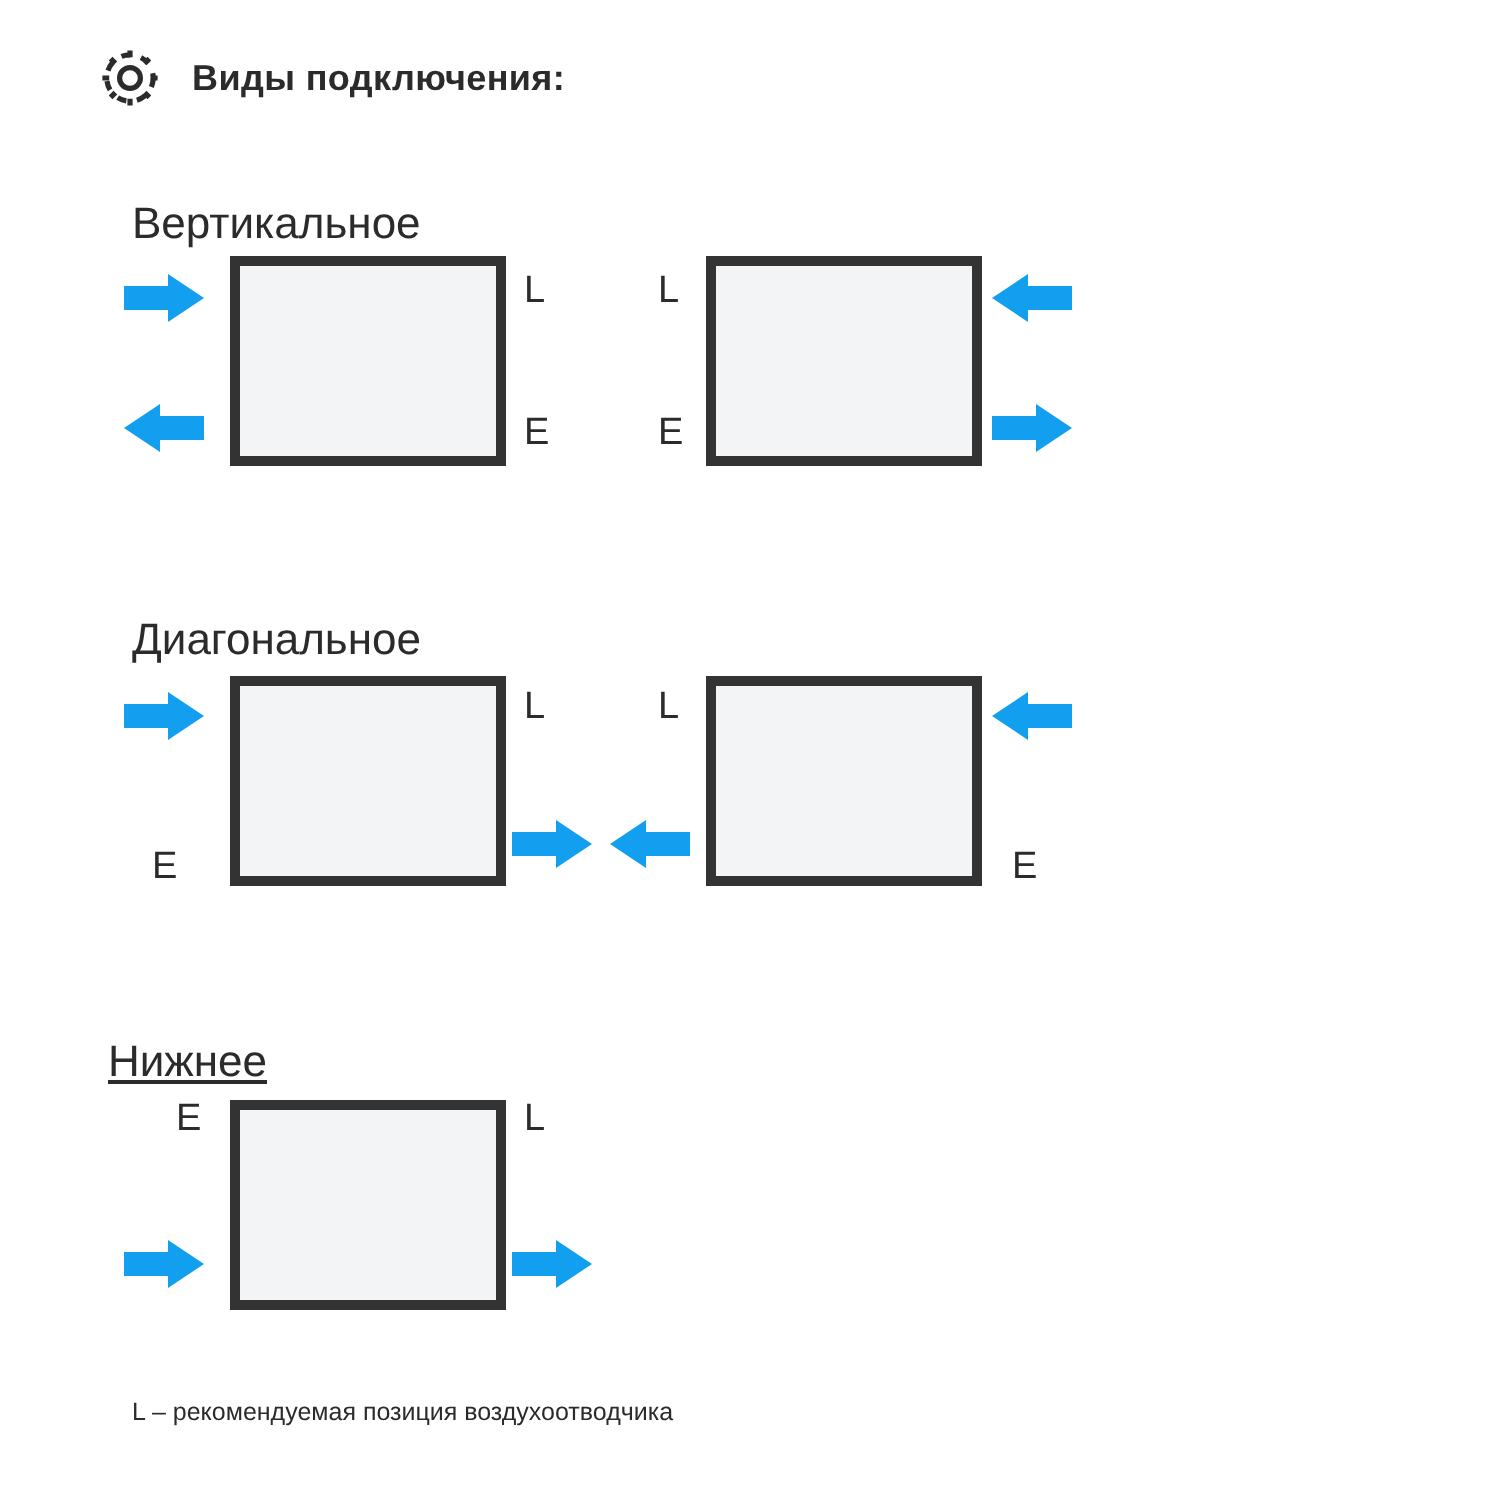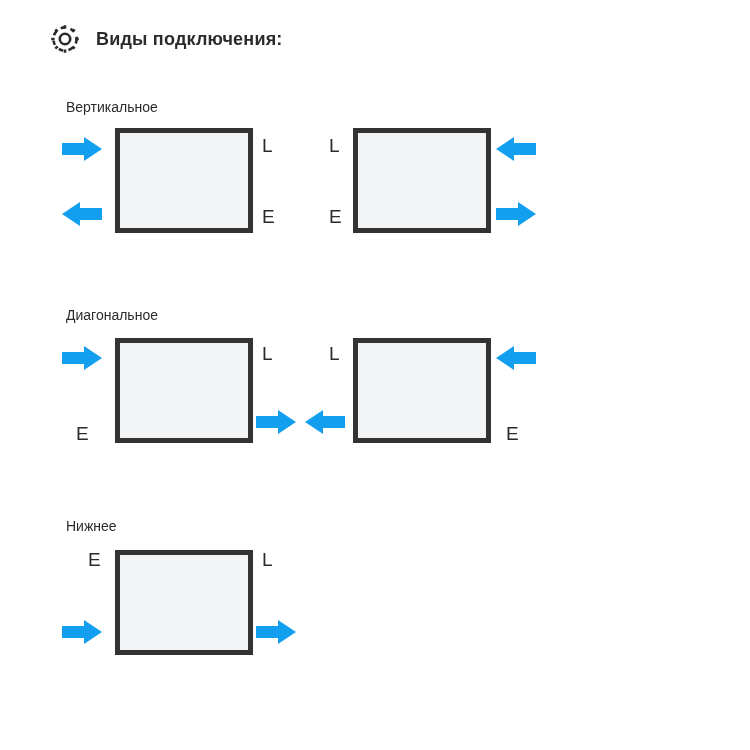--- a/index.html
+++ b/index.html
@@ -39,27 +39,27 @@
   .header-title {
     font-size: 18px;
     font-weight: bold;
     color: #2b2b2b;
     letter-spacing: 0.2px;
     white-space: nowrap;
   }
   
   .group-label {
     position: absolute;
-    font-size: 14px;
+    font-size: 22px;
     color: #2b2b2b;
     white-space: nowrap;
   }
   #label-vertical { left: 42px; top: 99px; }
   #label-diagonal { left: 42px; top: 307px; }
-  #label-bottom   { left: 42px; top: 518px; }
+  #label-bottom   { left: 30px; top: 518px; text-decoration: underline; }
 
   
   .radiator {
     position: absolute;
     border: 5px solid #333333;
     background: #f2f4f6;
     box-sizing: border-box;
   }
   
   .marker {
@@ -178,15 +178,16 @@
         <polygon points="0,8 22,8 22,2 40,14 22,26 22,20 0,20" fill="#139ff0"></polygon>
       </svg>
   </div>
   <div class="arrow" style="left:232px; top:618px;">
     <svg viewBox="0 0 40 28" width="40" height="28">
         <polygon points="0,8 22,8 22,2 40,14 22,26 22,20 0,20" fill="#139ff0"></polygon>
       </svg>
   </div>
 
   <div class="legend">
+    <div>L – рекомендуемая позиция воздухоотводчика</div>
   </div>
 
 </div>
 
 </body></html>

